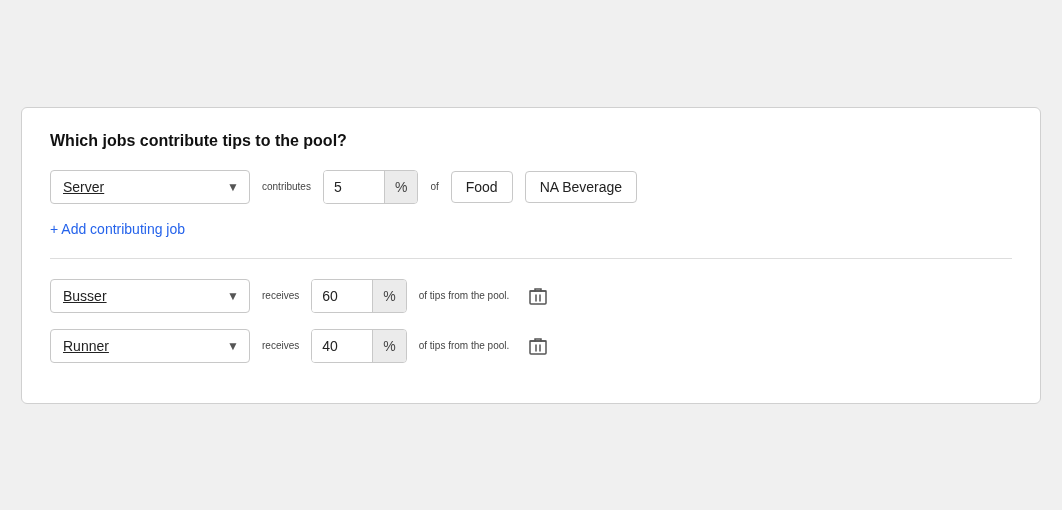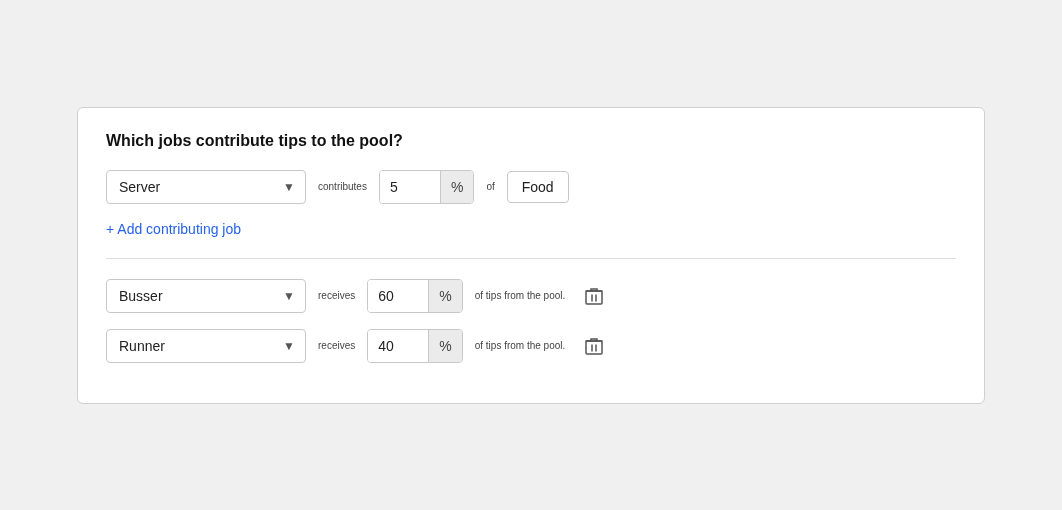--- a/index.html
+++ b/index.html
@@ -10,21 +10,21 @@
       align-items: center;
       justify-content: center;
       min-height: 100vh;
       padding: 20px;
     }
     .card {
       background: #fff;
       border: 1px solid #d0d0d0;
       border-radius: 6px;
       padding: 24px 28px;
-      width: 908px;
+      width: 1020px;
       max-width: 100%;
     }
     .section-title {
       font-size: 16px;
       font-weight: 600;
       color: #111;
       margin-bottom: 20px;
     }
     .row {
       display: flex;
@@ -47,20 +47,21 @@
     .select-wrapper .chevron {
       position: absolute;
       right: 10px;
       pointer-events: none;
       color: #555;
       font-size: 12px;
     }
     .select-label {
       font-size: 14px;
       color: #222;
+      text-decoration: underline;
     }
     .static-text {
       font-size: 10px;
       color: #444;
     }
     .input-with-suffix {
       display: inline-flex;
       align-items: center;
       border: 1px solid #c8c8c8;
       border-radius: 4px;
@@ -131,20 +132,21 @@
     <span class="static-text">contributes</span>
 
     <div class="input-with-suffix">
       <input type="text" value="5" style="">
       <span class="input-suffix">%</span>
     </div>
 
     <span class="static-text">of</span>
 
     <button class="tag-button">Food</button>
+    <button class="tag-button">NA Beverage</button>
   </div>
 
   <div class="add-job-link">+ Add contributing job</div>
 
   <hr class="divider">
 
   
 
   
   <div class="row">

